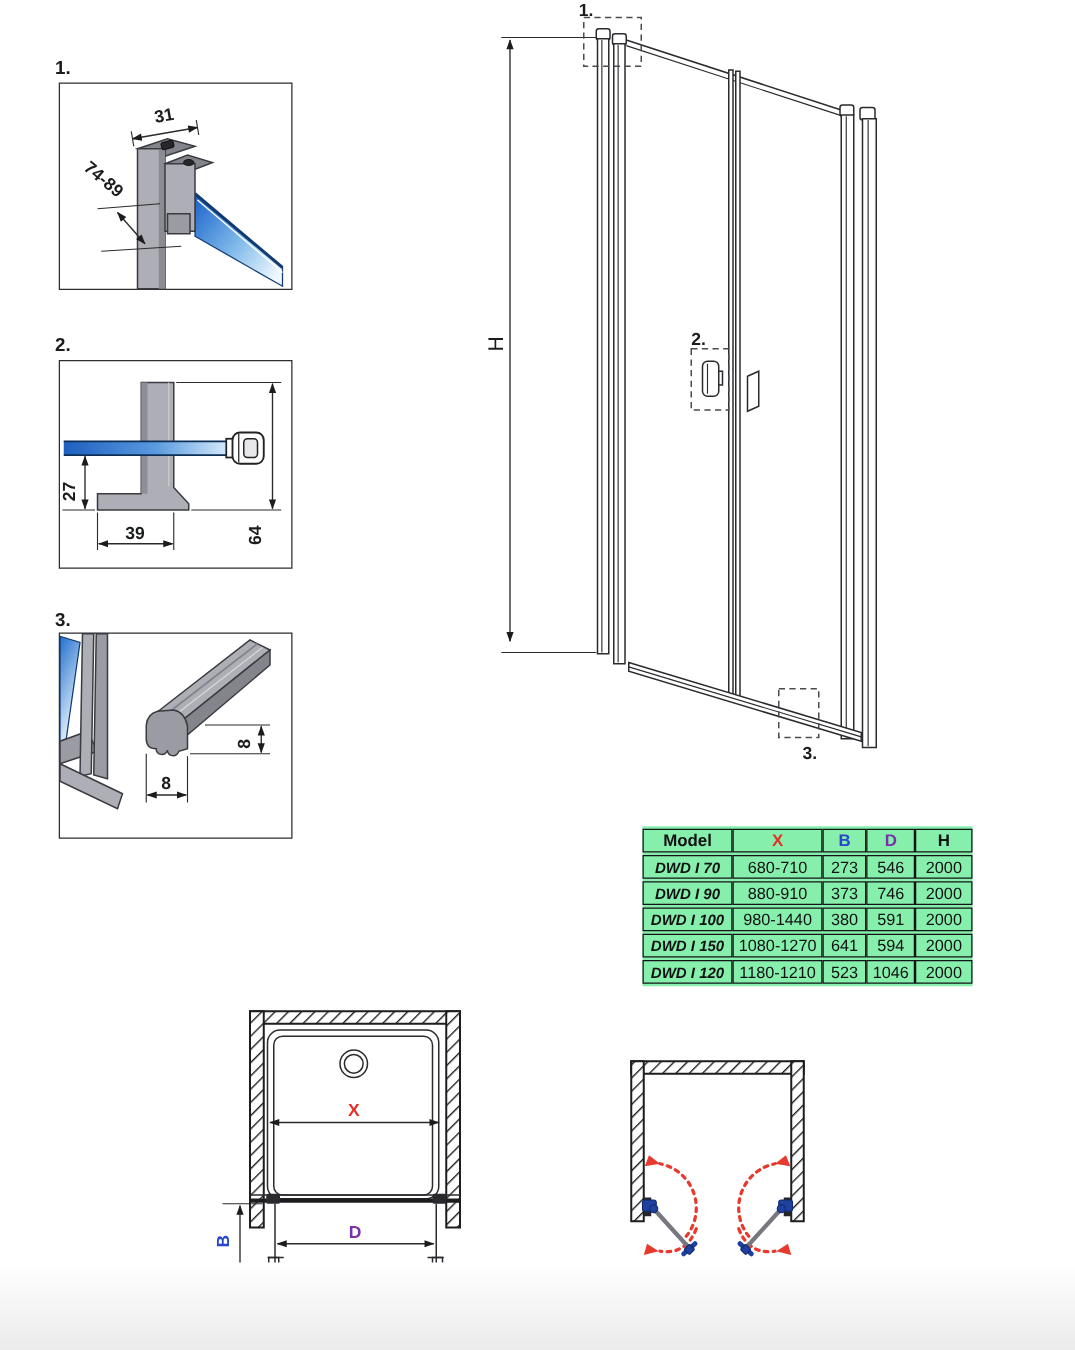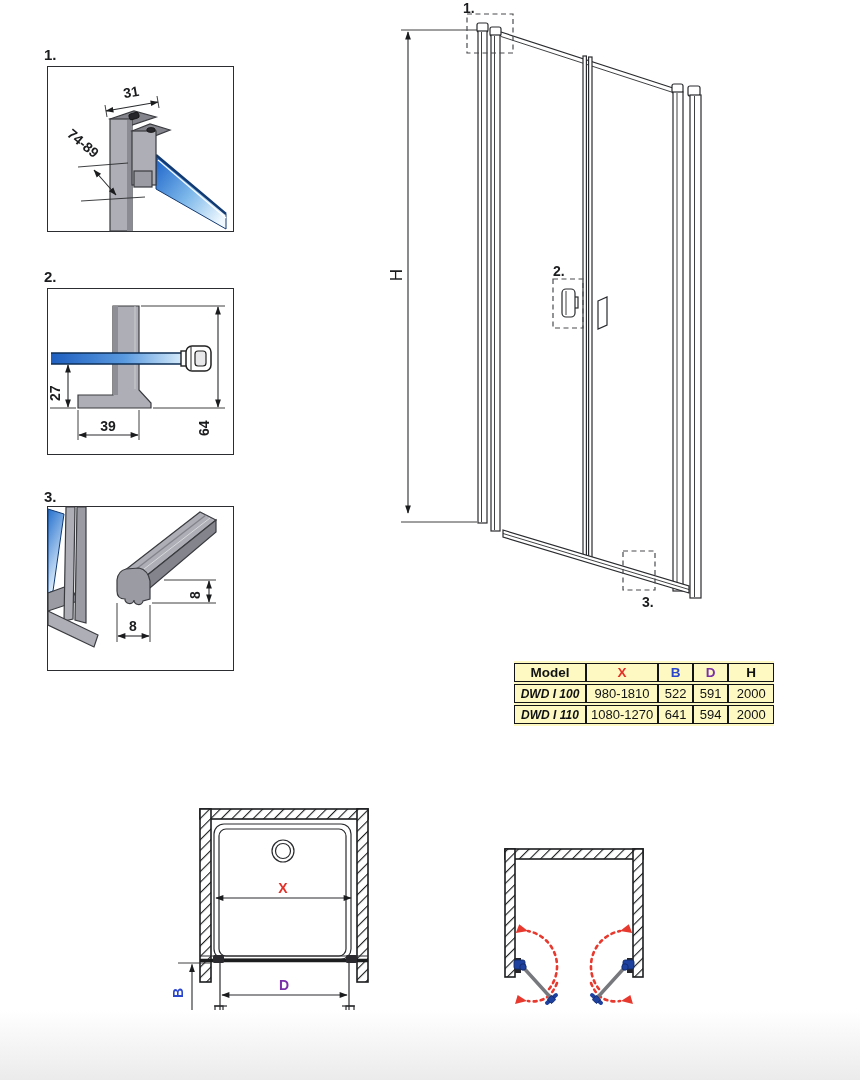--- a/index.html
+++ b/index.html
@@ -26,21 +26,21 @@
        stroke-dasharray:3 4.2;stroke-linecap:round;}
   .arcarrow{fill:var(--arc_red);}
   .bluehw{fill:var(--hinge_blue);stroke:#122a6b;stroke-width:0.9;}
   .leaf{stroke:#77787e;stroke-width:3.4;stroke-linecap:round;}
 
   
   .detail-box{position:absolute;border:1.6px solid #2c2d30;background:#fff;}
   .detail-label{position:absolute;font:600 15px "Liberation Sans",sans-serif;color:#1b1c1e;}
 
   
-  .size-table{border-collapse:separate;border-spacing:0 2px;background:#fef9c3;}
+  .size-table{border-collapse:separate;border-spacing:0 2px;background:#86efac;}
   .size-table td{border:1.7px solid #131416;text-align:center;
     height:17px;padding:0 4px;font:13px "Liberation Sans",sans-serif;color:#101113;
     white-space:nowrap;}
   .size-table .hdr td{font-weight:700;font-size:13.5px;}
   .size-table td.model{font-weight:700;font-style:italic;font-size:12px;width:62px;}
   .size-table .hdr td.model{font-style:normal;font-size:13.5px;}
   .size-table td.cx{width:58px;}
   .size-table td.cb,.size-table td.cd{width:25px;}
   .size-table td.ch{width:36px;}
   .hdr .cx{color:var(--accent_red);}
@@ -255,31 +255,52 @@
 <table class="size-table abs" style="left:514px;top:661px;">
   <tbody>
     <tr class="hdr">
       <td class="model">Model</td>
       <td class="cx">X</td>
       <td class="cb">B</td>
       <td class="cd">D</td>
       <td class="ch">H</td>
     </tr>
     <tr>
+      <td class="model">DWD I 70</td>
+      <td class="cx">680-710</td>
+      <td class="cb">273</td>
+      <td class="cd">546</td>
+      <td class="ch">2000</td>
+    </tr>
+    <tr>
+      <td class="model">DWD I 90</td>
+      <td class="cx">880-910</td>
+      <td class="cb">373</td>
+      <td class="cd">746</td>
+      <td class="ch">2000</td>
+    </tr>
+    <tr>
       <td class="model">DWD I 100</td>
-      <td class="cx">980-1810</td>
-      <td class="cb">522</td>
+      <td class="cx">980-1440</td>
+      <td class="cb">380</td>
       <td class="cd">591</td>
       <td class="ch">2000</td>
     </tr>
     <tr>
-      <td class="model">DWD I 110</td>
+      <td class="model">DWD I 150</td>
       <td class="cx">1080-1270</td>
       <td class="cb">641</td>
       <td class="cd">594</td>
+      <td class="ch">2000</td>
+    </tr>
+    <tr>
+      <td class="model">DWD I 120</td>
+      <td class="cx">1180-1210</td>
+      <td class="cb">523</td>
+      <td class="cd">1046</td>
       <td class="ch">2000</td>
     </tr>
   </tbody>
 </table>
 
 <svg class="abs" style="left:170px;top:795px;" width="210" height="235" viewBox="0 0 210 235">
   <g>
     <rect class="hatchband" x="30" y="14" width="168" height="10"></rect>
     <rect class="hatchband" x="30" y="14" width="11" height="173"></rect>
     <rect class="hatchband" x="187" y="14" width="11" height="173"></rect>

